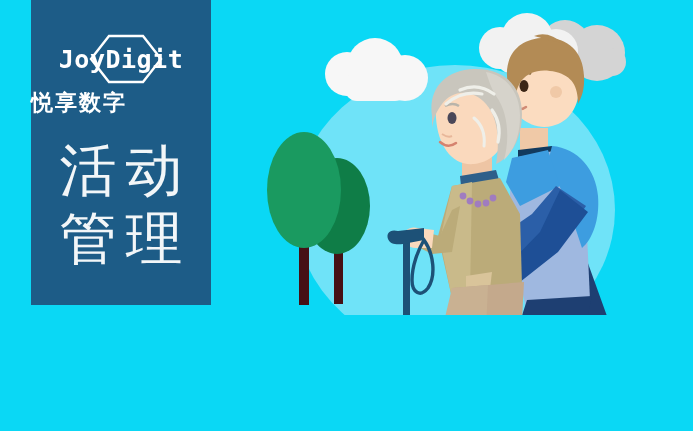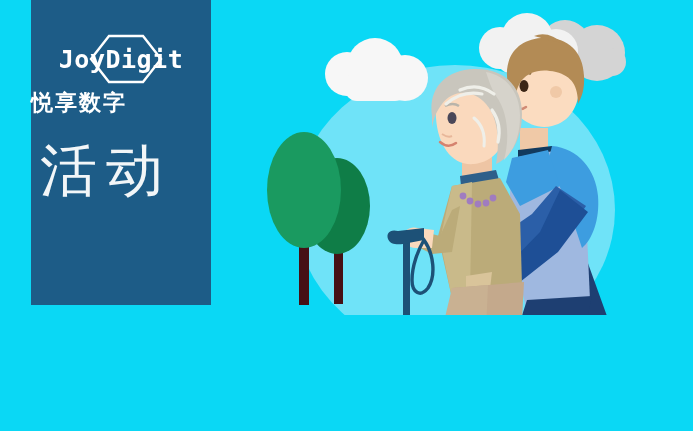--- a/index.html
+++ b/index.html
@@ -21,21 +21,21 @@
   }
   .logo-mark{position:absolute;left:0;top:0;width:180px;height:58px;}
   .brand-cn{
     position:absolute;left:0;top:58px;width:180px;
     text-align:left;color:#ffffff;
     font-size:22px;font-weight:bold;letter-spacing:2px;
     font-family:"DejaVu Sans","Liberation Sans",sans-serif;
   }
   .title-cn{
     position:absolute;left:0;top:136px;width:180px;
-    text-align:left;color:#f2f6f8;
+    text-align:center;color:#f2f6f8;
     font-size:57px;line-height:68px;font-weight:500;letter-spacing:9px;
     text-indent:9px;
     font-family:"DejaVu Sans","Liberation Sans",sans-serif;
   }
   .title-cn .ln{display:block;}
 </style>
 </head>
 <body>
 
 <div id="stage">
@@ -181,17 +181,18 @@
     <div class="logo-wrap">
       <svg class="logo-mark" viewBox="0 0 180 58">
         <polygon points="78,6 112,6 130,29 112,52 78,52 60,29" fill="none" stroke="#ffffff" stroke-width="2.4"></polygon>
         <text x="90" y="38" text-anchor="middle" font-family="DejaVu Sans Mono, Liberation Mono, monospace" font-size="25" font-weight="bold" letter-spacing="0.5" fill="#ffffff">JoyDigit</text>
       </svg>
       <div class="brand-cn">悦享数字</div>
     </div>
 
     <div class="title-cn">
       <span class="ln">活动</span>
+      <span class="ln">管理</span>
     </div>
 
   </div>
 
 </div>
 
 </body></html>

